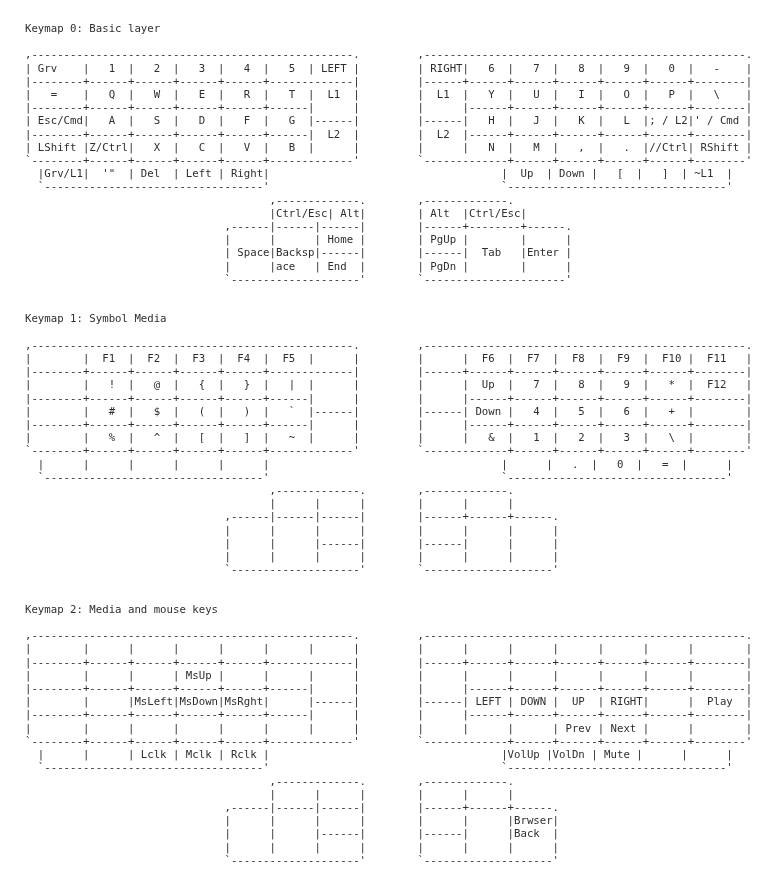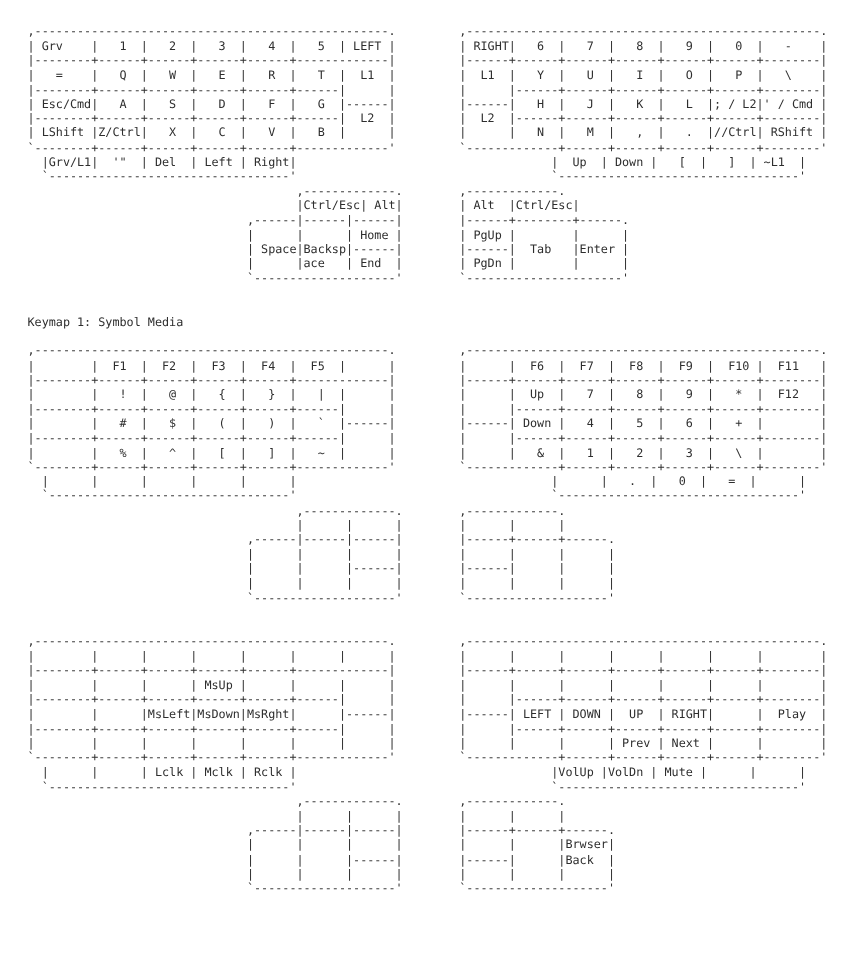--- a/index.html
+++ b/index.html
@@ -37,20 +37,21 @@
     color: #2e2e2e;
     white-space: pre;
   }
 </style>
 </head>
 <body>
 
 <div id="app">
 
   <section class="keymap-section">
+    <h2 class="keymap-title">Keymap 0: Basic layer</h2>
     <pre class="keymap-art">,--------------------------------------------------.         ,--------------------------------------------------.
 | Grv    |   1  |   2  |   3  |   4  |   5  | LEFT |         | RIGHT|   6  |   7  |   8  |   9  |   0  |   -    |
 |--------+------+------+------+------+-------------|         |------+------+------+------+------+------+--------|
 |   =    |   Q  |   W  |   E  |   R  |   T  |  L1  |         |  L1  |   Y  |   U  |   I  |   O  |   P  |   \    |
 |--------+------+------+------+------+------|      |         |      |------+------+------+------+------+--------|
 | Esc/Cmd|   A  |   S  |   D  |   F  |   G  |------|         |------|   H  |   J  |   K  |   L  |; / L2|' / Cmd |
 |--------+------+------+------+------+------|  L2  |         |  L2  |------+------+------+------+------+--------|
 | LShift |Z/Ctrl|   X  |   C  |   V  |   B  |      |         |      |   N  |   M  |   ,  |   .  |//Ctrl| RShift |
 `--------+------+------+------+------+-------------'         `-------------+------+------+------+------+--------'
   |Grv/L1|  '"  | Del  | Left | Right|                                    |  Up  | Down |   [  |   ]  | ~L1  |
@@ -80,20 +81,21 @@
                                       ,-------------.        ,-------------.
                                       |      |      |        |      |      |
                                ,------|------|------|        |------+------+------.
                                |      |      |      |        |      |      |      |
                                |      |      |------|        |------|      |      |
                                |      |      |      |        |      |      |      |
                                `--------------------'        `--------------------'</pre>
   </section>
 
   <section class="keymap-section">
+    <h2 class="keymap-title">Keymap 2: Media and mouse keys</h2>
     <pre class="keymap-art">,--------------------------------------------------.         ,--------------------------------------------------.
 |        |      |      |      |      |      |      |         |      |      |      |      |      |      |        |
 |--------+------+------+------+------+-------------|         |------+------+------+------+------+------+--------|
 |        |      |      | MsUp |      |      |      |         |      |      |      |      |      |      |        |
 |--------+------+------+------+------+------|      |         |      |------+------+------+------+------+--------|
 |        |      |MsLeft|MsDown|MsRght|      |------|         |------| LEFT | DOWN |  UP  | RIGHT|      |  Play  |
 |--------+------+------+------+------+------|      |         |      |------+------+------+------+------+--------|
 |        |      |      |      |      |      |      |         |      |      |      | Prev | Next |      |        |
 `--------+------+------+------+------+-------------'         `-------------+------+------+------+------+--------'
   |      |      | Lclk | Mclk | Rclk |                                    |VolUp |VolDn | Mute |      |      |

